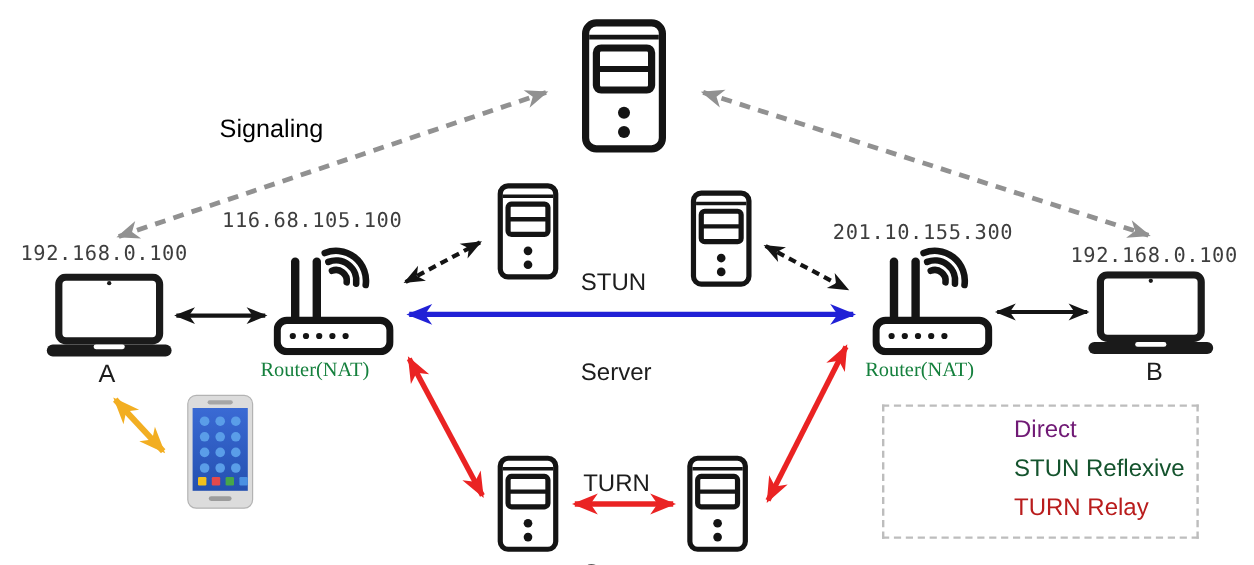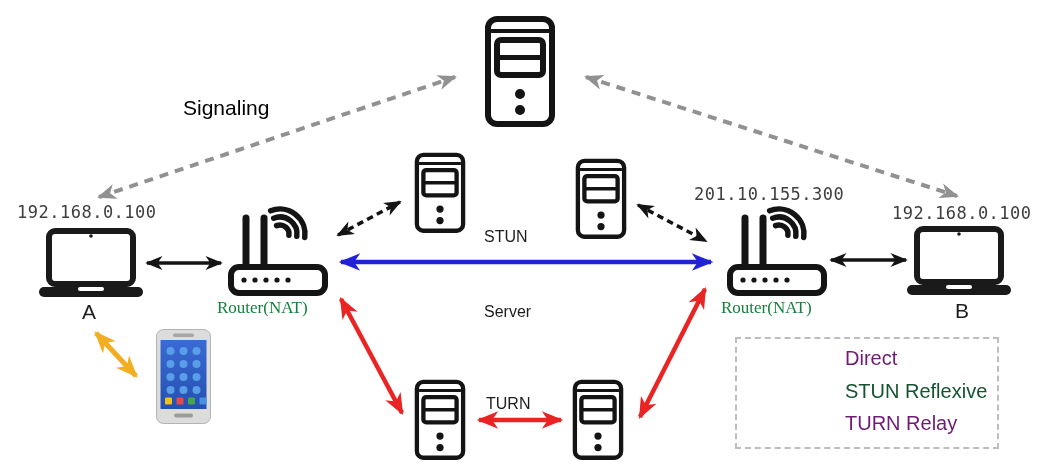--- a/index.html
+++ b/index.html
@@ -8,30 +8,30 @@
     font-family:"Liberation Sans",sans-serif;
   }
   #diagram-svg{position:absolute;left:0;top:0;}
   .lbl{position:absolute;white-space:pre;color:#1d1d1d;}
   .ip{
     font-family:"DejaVu Sans Mono","Liberation Mono",monospace;
     font-size:17px;color:#3e3e3e;letter-spacing:0.5px;
   }
   .node-label{font-size:21px;color:#1d1d1d;}
   .router-label{font-size:17px;color:#15803d;font-family:Liberation Serif, serif;}
-  .server-label{font-size:16px;line-height:25px;color:#1d1d1d;}
+  .server-label{font-size:20px;line-height:25px;color:#1d1d1d;}
   .signaling{font-size:21px;color:#000000;}
   .legend-box{
     position:absolute;left:735px;top:337px;width:260px;height:108px;
     border:2px dashed #bdbdbd;background:#ffffff;
   }
   .legend-label{position:absolute;font-size:20px;left:845px;}
   .legend-direct{color:#701a75;top:347px;}
   .legend-stun{color:#14532d;top:380px;}
-  .legend-turn{color:#701a75;top:412px;}
+  .legend-turn{color:#b91c1c;top:412px;}
 </style>
 </head>
 <body>
 
 <div id="stage">
 
   <svg id="diagram-svg" width="1045" height="471" viewBox="0 0 1045 471">
     <defs>
       <marker id="ah-gray" viewBox="0 0 10 8" refX="8.6" refY="4" markerWidth="5.2" markerHeight="4.2" orient="auto-start-reverse">
         <path d="M0.4,0.3 L9.6,4 L0.4,7.7 L3,4 Z" fill="#919191"></path>
@@ -140,20 +140,21 @@
     </g>
 
     <line x1="761" y1="359" x2="833" y2="359" stroke="#f2ae22" stroke-width="4.8" marker-start="url(#ah-yellow)" marker-end="url(#ah-yellow)"></line>
     <line x1="761" y1="392" x2="833" y2="392" stroke="#2121d6" stroke-width="4.8" marker-start="url(#ah-blue)" marker-end="url(#ah-blue)"></line>
     <line x1="761" y1="424" x2="833" y2="424" stroke="#ea2323" stroke-width="4.8" marker-start="url(#ah-red)" marker-end="url(#ah-red)"></line>
   </svg>
 
   <div class="lbl signaling" style="left:183px;top:96px;">Signaling</div>
 
   <div class="lbl ip" style="left:17px;top:202px;">192.168.0.100</div>
+  <div class="lbl ip" style="left:185px;top:174px;">116.68.105.100</div>
   <div class="lbl ip" style="left:694px;top:184px;">201.10.155.300</div>
   <div class="lbl ip" style="left:892px;top:203px;">192.168.0.100</div>
 
   <div class="lbl node-label" style="left:82px;top:300px;">A</div>
   <div class="lbl node-label" style="left:955px;top:299px;">B</div>
   <div class="lbl router-label" style="left:217px;top:298px;">Router(NAT)</div>
   <div class="lbl router-label" style="left:721px;top:298px;">Router(NAT)</div>
 
   <div class="lbl server-label" style="left:484px;top:174px;">
     <div>STUN</div>

